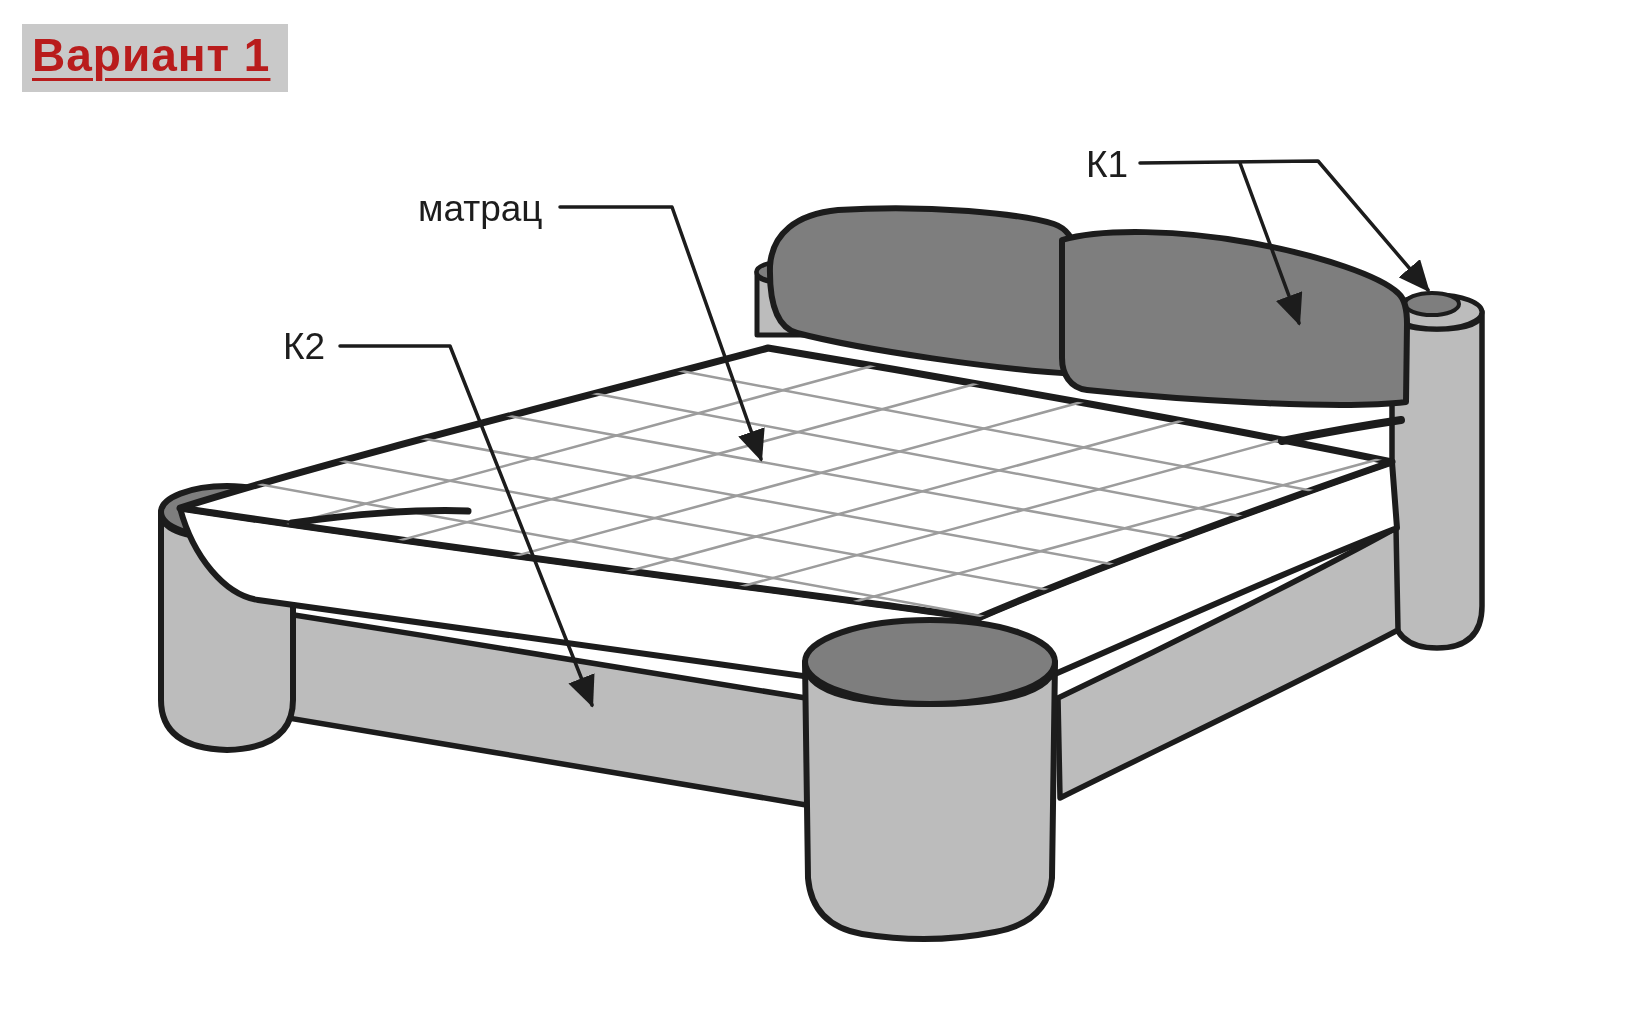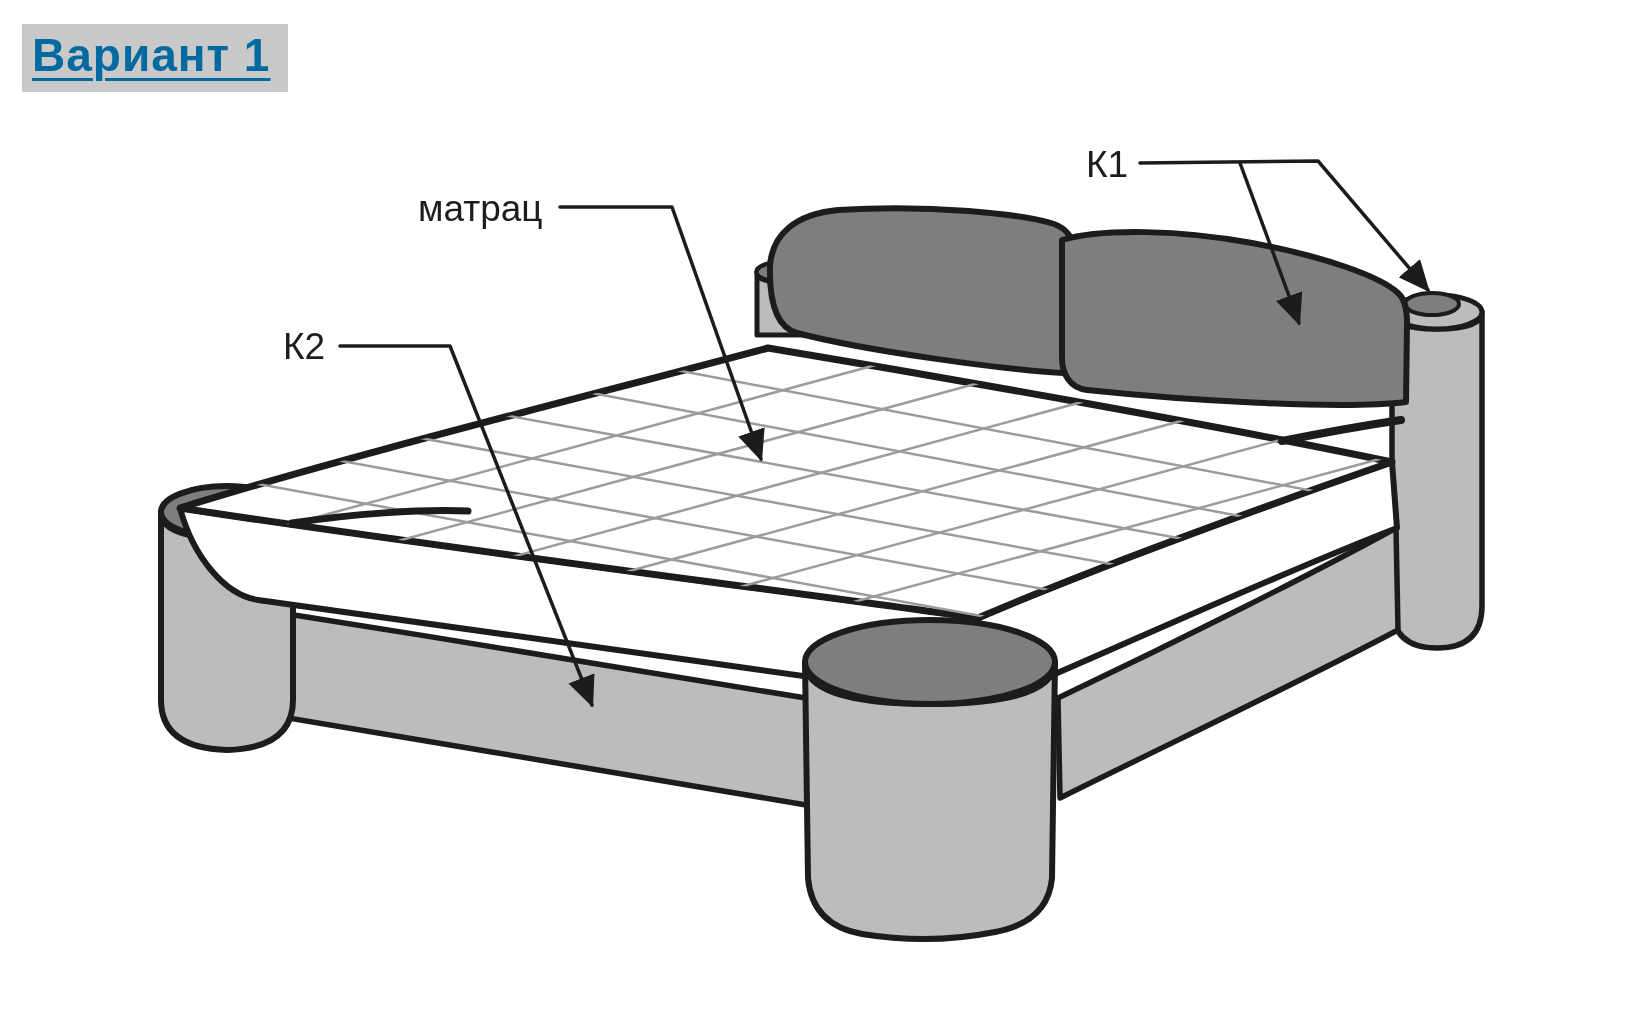--- a/index.html
+++ b/index.html
@@ -26,21 +26,21 @@
   }
   .page-title {
     position: absolute;
     left: 22px;
     top: 24px;
     display: inline-block;
     padding: 4px 18px 10px 10px;
     font-size: 46px;
     font-weight: bold;
     letter-spacing: 1px;
-    color: #0369a1;
+    color: #b91c1c;
     text-decoration: underline;
     text-decoration-thickness: 2.5px;
     text-underline-offset: 7px;
     z-index: 5;
   }
   svg path, svg ellipse, svg line {
     stroke-linecap: round;
     stroke-linejoin: round;
   }
   .callout-label {

